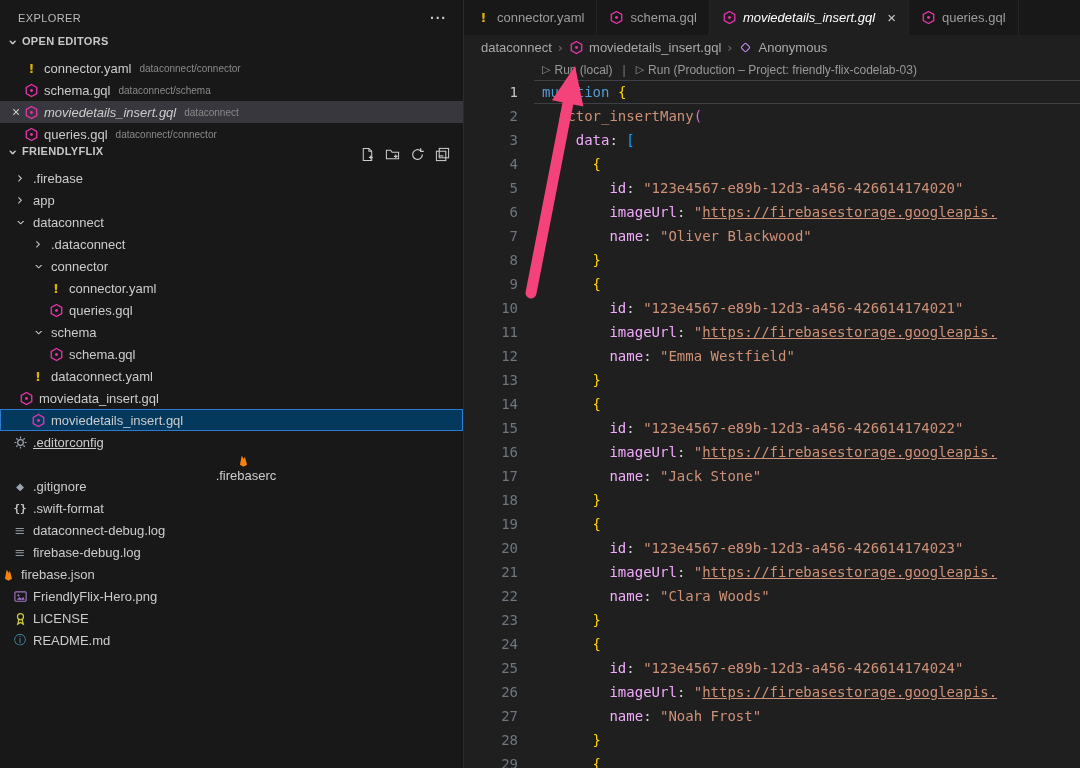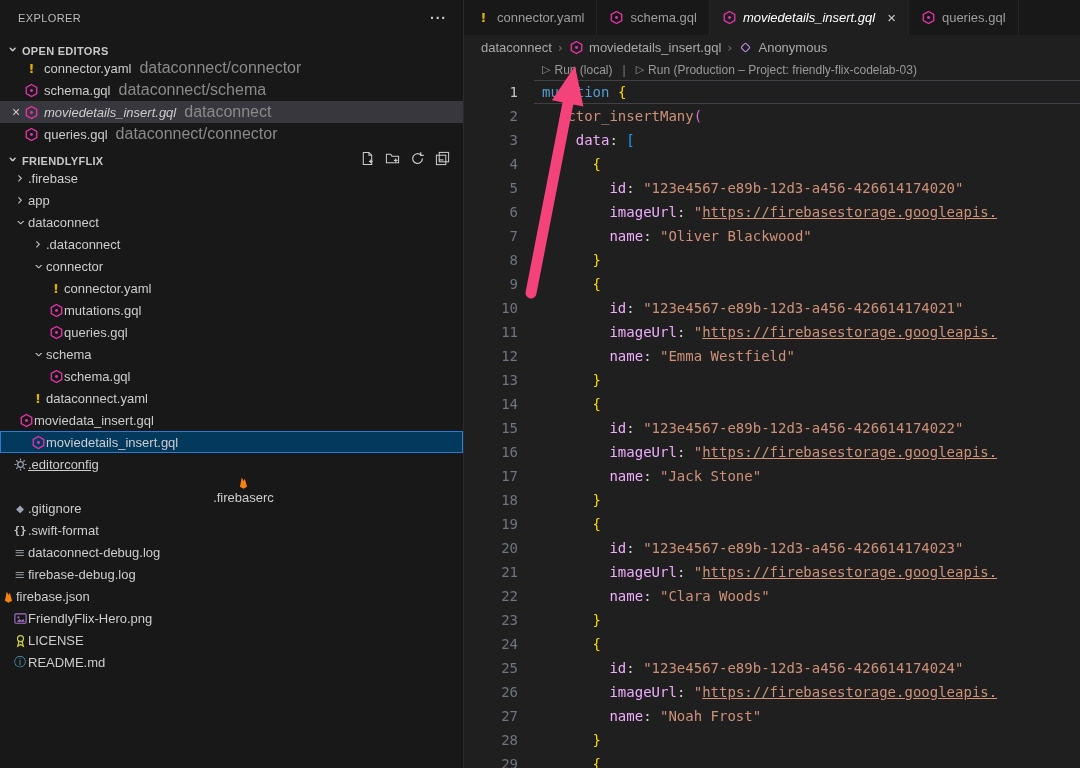--- a/index.html
+++ b/index.html
@@ -6,42 +6,42 @@
   html,body{width:1080px;height:768px;overflow:hidden;background:#1f1f1f;
     font-family:"Liberation Sans",sans-serif;color:#ccc}
   .app{display:flex;width:1080px;height:768px}
 
   
   .sidebar{width:464px;min-width:464px;background:#181818;border-right:1px solid #2b2b2b;
     font-size:13px;overflow:hidden}
   .explorer-header{height:35px;display:flex;align-items:center;justify-content:space-between;
     padding:0 16px 0 18px;font-size:11px;color:#bbb;letter-spacing:.4px}
   .more{color:#ccc;font-size:14px;font-weight:bold;letter-spacing:1px;cursor:pointer}
-  .section-header{height:22px;display:flex;align-items:flex-end;font-weight:bold;font-size:11px;
+  .section-header{height:22px;display:flex;align-items:flex-start;font-weight:bold;font-size:11px;
     color:#c8c8c8;padding:0 12px 0 4px;letter-spacing:.3px}
   .sec-label{margin-left:2px}
   .chev{display:inline-block;width:16px;text-align:center;color:#c5c5c5;font-size:15px;
     line-height:1;font-family:"DejaVu Sans",sans-serif}
   .chev.down{transform:rotate(90deg)}
   .header-actions{display:flex;gap:7px;margin-left:auto}
   .action-btn{width:18px;height:18px;display:flex;align-items:center;justify-content:center;
     border-radius:4px;cursor:pointer}
   .action-btn svg{width:15px;height:15px}
 
   .oe-row{height:22px;display:flex;align-items:center;padding:0 8px;white-space:nowrap}
   .oe-row.active{background:#37373d}
   .oe-action{width:16px;text-align:center;color:#ccc;font-size:14px;flex:none}
   .oe-name{margin-left:5px;color:#ccc}
   .oe-name.italic{font-style:italic}
-  .oe-desc{margin-left:8px;color:#8a8a8a;font-size:16px}
+  .oe-desc{margin-left:8px;color:#8a8a8a;font-size:10px}
 
   .tree-row{height:22px;display:flex;align-items:center;white-space:nowrap;cursor:pointer}
   .tree-row.selected{background:#04395e;outline:1px solid #2d7ad1;outline-offset:-1px}
   .marker{width:16px;display:flex;align-items:center;justify-content:center;flex:none}
-  .tlabel{color:#ccc}
+  .tlabel{margin-left:5px;color:#ccc}
 
   .ic{width:15px;height:15px;flex:none;display:inline-block;vertical-align:middle}
   .txt{font-family:"DejaVu Sans",sans-serif;text-align:center;line-height:15px;font-size:12px}
   .warn{color:#ddb100;font-weight:bold;font-size:13px}
   .dia{color:#9da5b4;font-size:10px}
   .brc{color:#c5c5c5;font-weight:bold;font-size:11px;font-family:"DejaVu Sans Mono",monospace}
   .logi{color:#8f98a0;font-size:13px}
   .infi{color:#519aba;font-size:12px}
 
   
@@ -199,29 +199,20 @@
             <span class="marker">
               <span class="chev down">›</span>
             </span>
             <span class="tlabel">connector</span>
           </div>
           <div class="tree-row" style="padding-left: 48px;">
             <span class="marker">
               <span class="ic txt warn">!</span>
             </span>
             <span class="tlabel">connector.yaml</span>
-          </div>
-          <div class="tree-row" style="padding-left: 48px;">
-            <span class="marker">
-              <svg class="ic" viewBox="0 0 16 16">
-                <polygon points="8,1.6 13.6,4.8 13.6,11.2 8,14.4 2.4,11.2 2.4,4.8" fill="none" stroke="#e535ab" stroke-width="1.4"></polygon>
-                <circle cx="8" cy="8" r="1.5" fill="#e535ab"></circle>
-              </svg>
-            </span>
-            <span class="tlabel">mutations.gql</span>
           </div>
           <div class="tree-row" style="padding-left: 48px;">
             <span class="marker">
               <svg class="ic" viewBox="0 0 16 16">
                 <polygon points="8,1.6 13.6,4.8 13.6,11.2 8,14.4 2.4,11.2 2.4,4.8" fill="none" stroke="#e535ab" stroke-width="1.4"></polygon>
                 <circle cx="8" cy="8" r="1.5" fill="#e535ab"></circle>
               </svg>
             </span>
             <span class="tlabel">queries.gql</span>
           </div>

